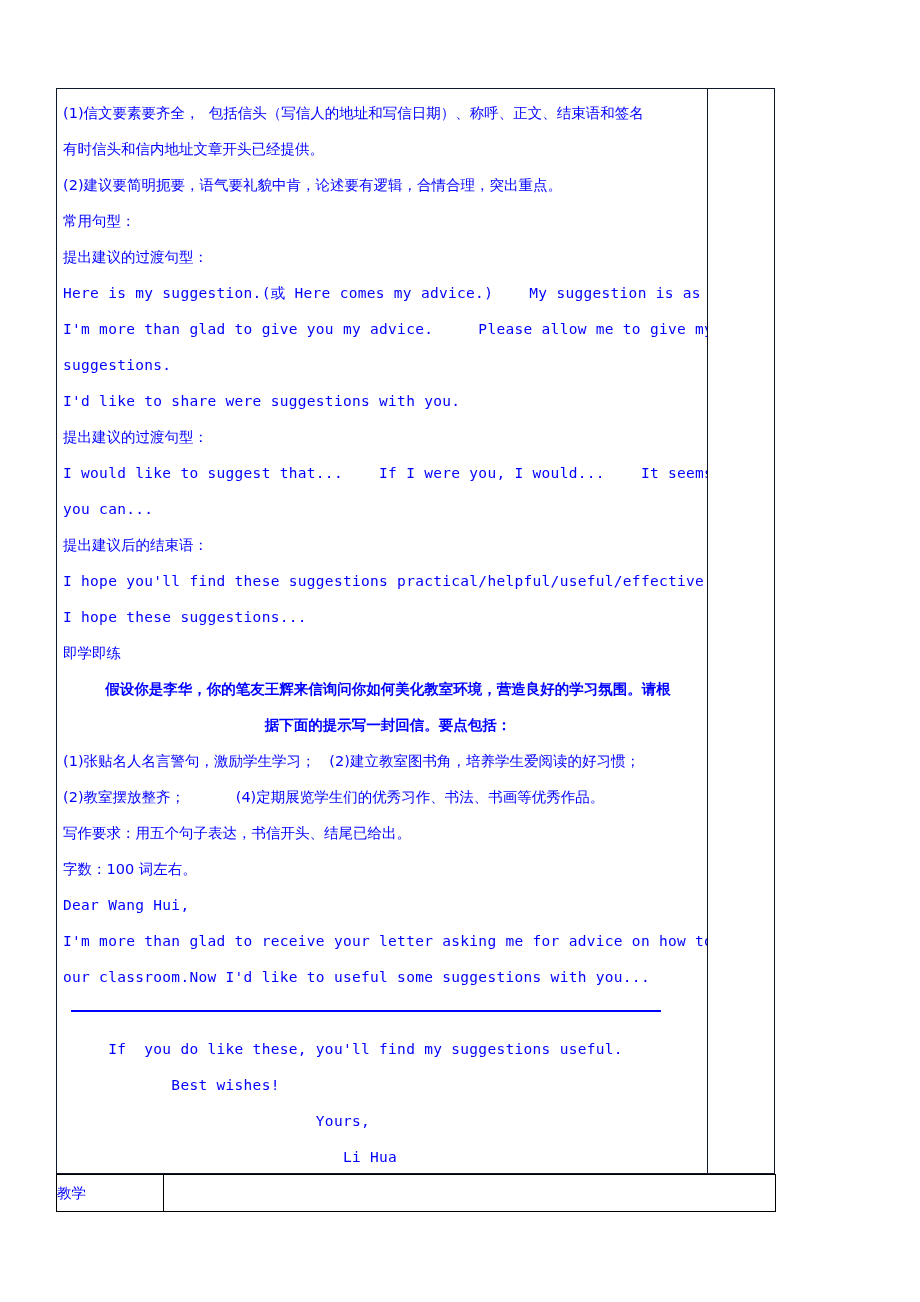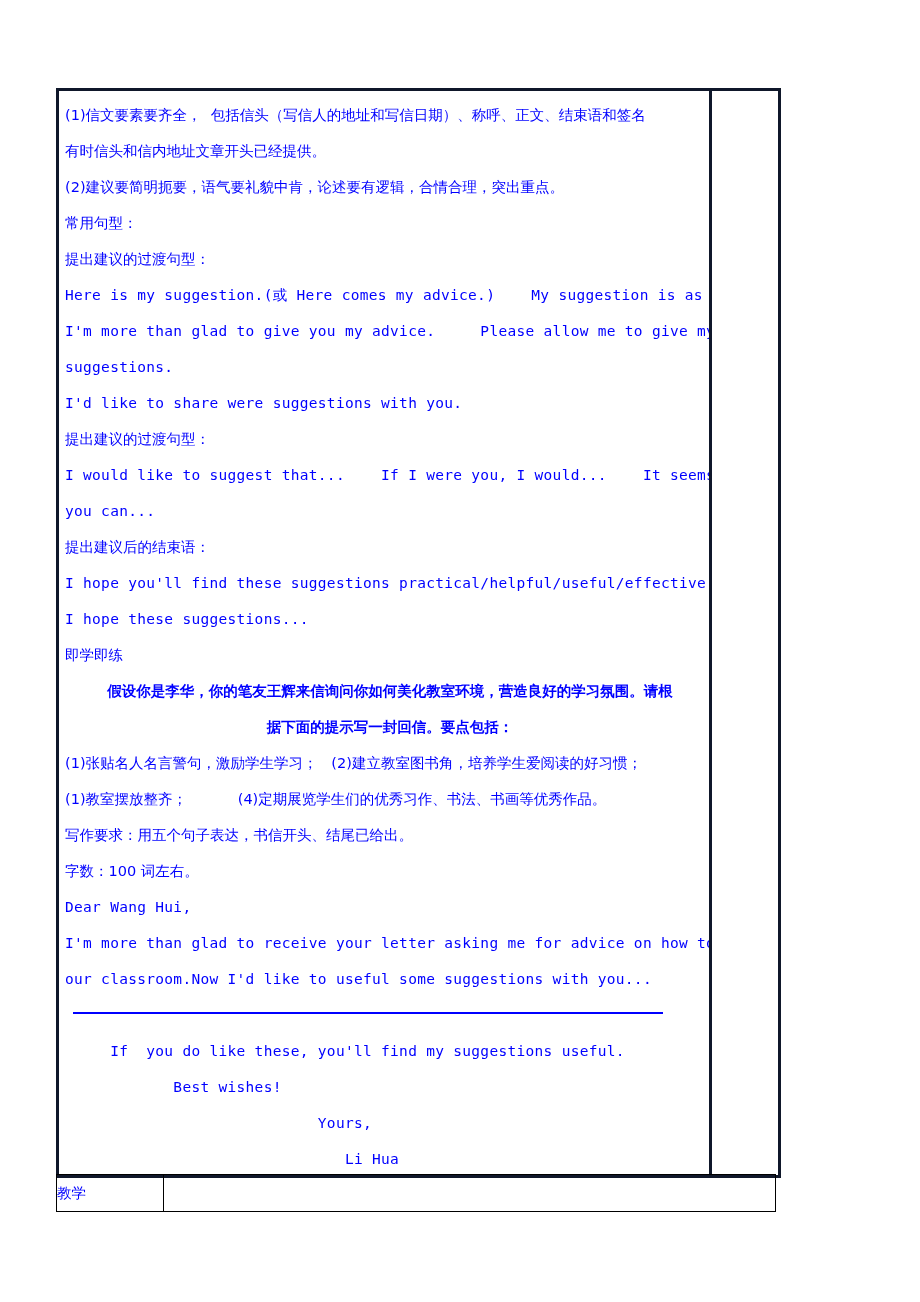--- a/index.html
+++ b/index.html
@@ -27,21 +27,21 @@
   
   #main-table {
     position: absolute;
     left: 56px;
     top: 88px;
     width: 719px;
     border-collapse: collapse;
     table-layout: fixed;
   }
   #main-table td {
-    border: 3px solid #0f172a;
+    border: 1px solid #0f172a;
     vertical-align: top;
     padding: 0;
   }
   td.content-cell {
     width: 650px;
     height: 1084px;
     overflow: hidden;
     position: relative;
   }
   td.side-cell {
@@ -144,21 +144,21 @@
           <div class="line cn">提出建议的过渡句型：</div>
           <div class="line en">I would like to suggest that...    If I were you, I would...    It seems that</div>
           <div class="line en">you can...</div>
           <div class="line cn">提出建议后的结束语：</div>
           <div class="line en">I hope you'll find these suggestions practical/helpful/useful/effective.</div>
           <div class="line en">I hope these suggestions...</div>
           <div class="line cn">即学即练</div>
           <div class="line cn-bold">假设你是李华，你的笔友王辉来信询问你如何美化教室环境，营造良好的学习氛围。请根</div>
           <div class="line cn-bold">据下面的提示写一封回信。要点包括：</div>
           <div class="line cn">(1)张贴名人名言警句，激励学生学习；   (2)建立教室图书角，培养学生爱阅读的好习惯；</div>
-          <div class="line cn">(1)教室摆放整齐；           (4)定期展览学生们的优秀习作、书法、书画等优秀作品。</div>
+          <div class="line cn">(2)教室摆放整齐；           (4)定期展览学生们的优秀习作、书法、书画等优秀作品。</div>
           <div class="line cn">写作要求：用五个句子表达，书信开头、结尾已给出。</div>
           <div class="line cn">字数：100 词左右。</div>
           <div class="line en">Dear Wang Hui,</div>
           <div class="line en">I'm more than glad to receive your letter asking me for advice on how to beautify</div>
           <div class="line en">our classroom.Now I'd like to useful some suggestions with you...</div>
 
           <div class="line blank-rule"><span class="rule"></span></div>
 
           <div class="line en">     If  you do like these, you'll find my suggestions useful.</div>
           <div class="line en">            Best wishes!</div>

